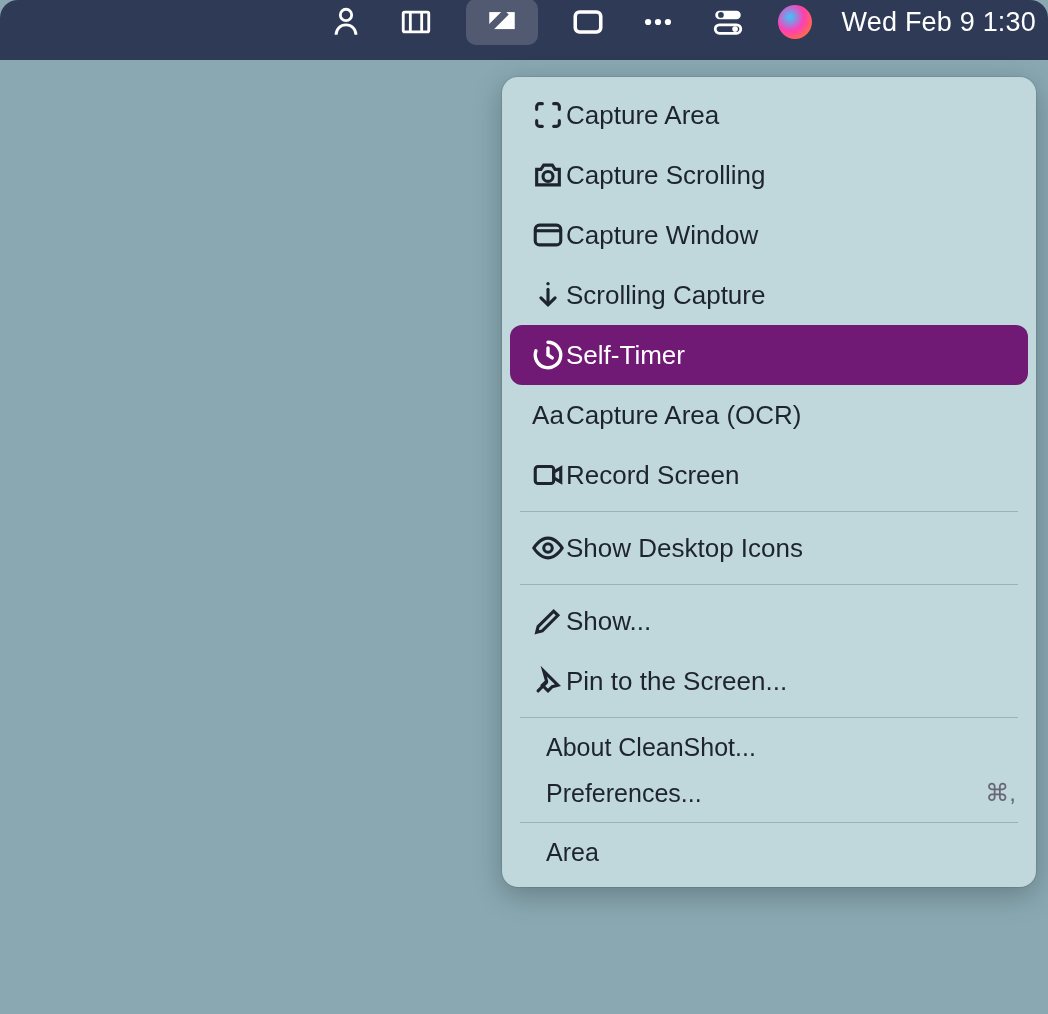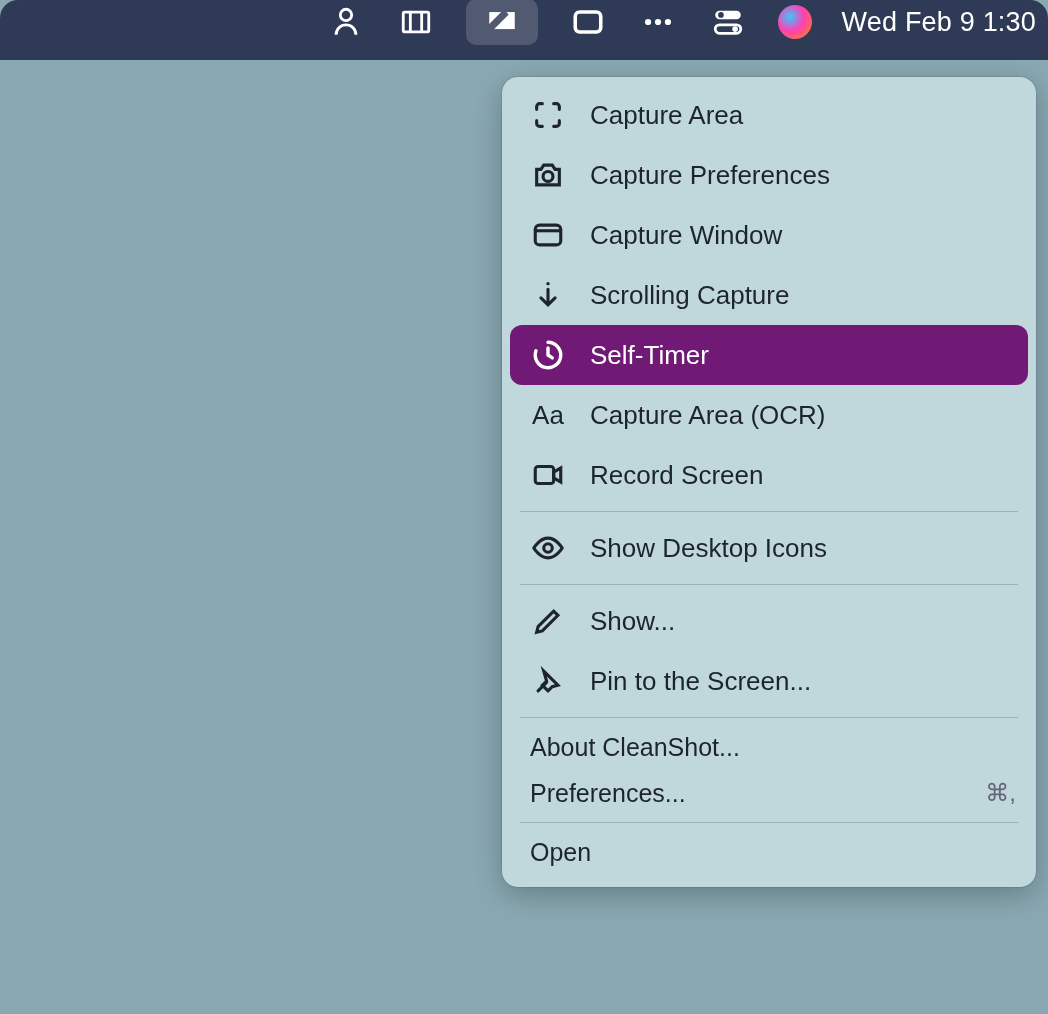--- a/index.html
+++ b/index.html
@@ -53,24 +53,23 @@
     padding:8px 0 12px 0;
     box-shadow: 0 8px 28px rgba(0,0,0,.25), 0 0 0 1px rgba(0,0,0,.08);
   }
   .menu-item {
     display:flex;
     align-items:center;
     height:60px;
     padding:0 20px 0 28px;
     font-size:26px;
     color:#1d2430;
-    gap:24px;
     cursor:default;
   }
-  .menu-item.no-icon { padding-left:28px; }
+  .menu-item.no-icon { padding-left:28px;margin-left:16px; }
   .menu-item .mi-icon {
     width:36px; height:36px;
     display:flex; align-items:center; justify-content:center;
     flex:0 0 36px;
   }
   .menu-item .mi-icon svg { width:34px; height:34px; stroke:#1d2430; }
   .menu-item.selected {
     background:#701a75;
     color:#ffffff;
     border-radius:12px;
@@ -151,21 +150,21 @@
     <span>Capture Area</span>
   </div>
 
   <div class="menu-item">
     <span class="mi-icon">
       <svg viewBox="0 0 24 24" fill="none" stroke-width="2.2">
         <path d="M4 8h3l2-3h6l2 3h3v11H4z"></path>
           <circle cx="12" cy="13" r="3.5"></circle>
       </svg>
     </span>
-    <span>Capture Preferences</span>
+    <span>Capture Scrolling</span>
   </div>
 
   <div class="menu-item">
     <span class="mi-icon">
       <svg viewBox="0 0 24 24" fill="none" stroke-width="2.2">
         <rect x="3" y="5" width="18" height="14" rx="3"></rect>
           <line x1="3" y1="9" x2="21" y2="9"></line>
       </svg>
     </span>
     <span>Capture Window</span>
@@ -251,17 +250,17 @@
       <span>Preferences...</span>
       <span class="spacer"></span>
       <span class="shortcut">⌘,</span>
     </div>
   </div>
 
   <div class="menu-sep"></div>
 
   <div class="sec2">
     <div class="menu-item no-icon">
-      <span>Open</span>
+      <span>Area</span>
     </div>
   </div>
 
 </div>
 
 </body></html>

